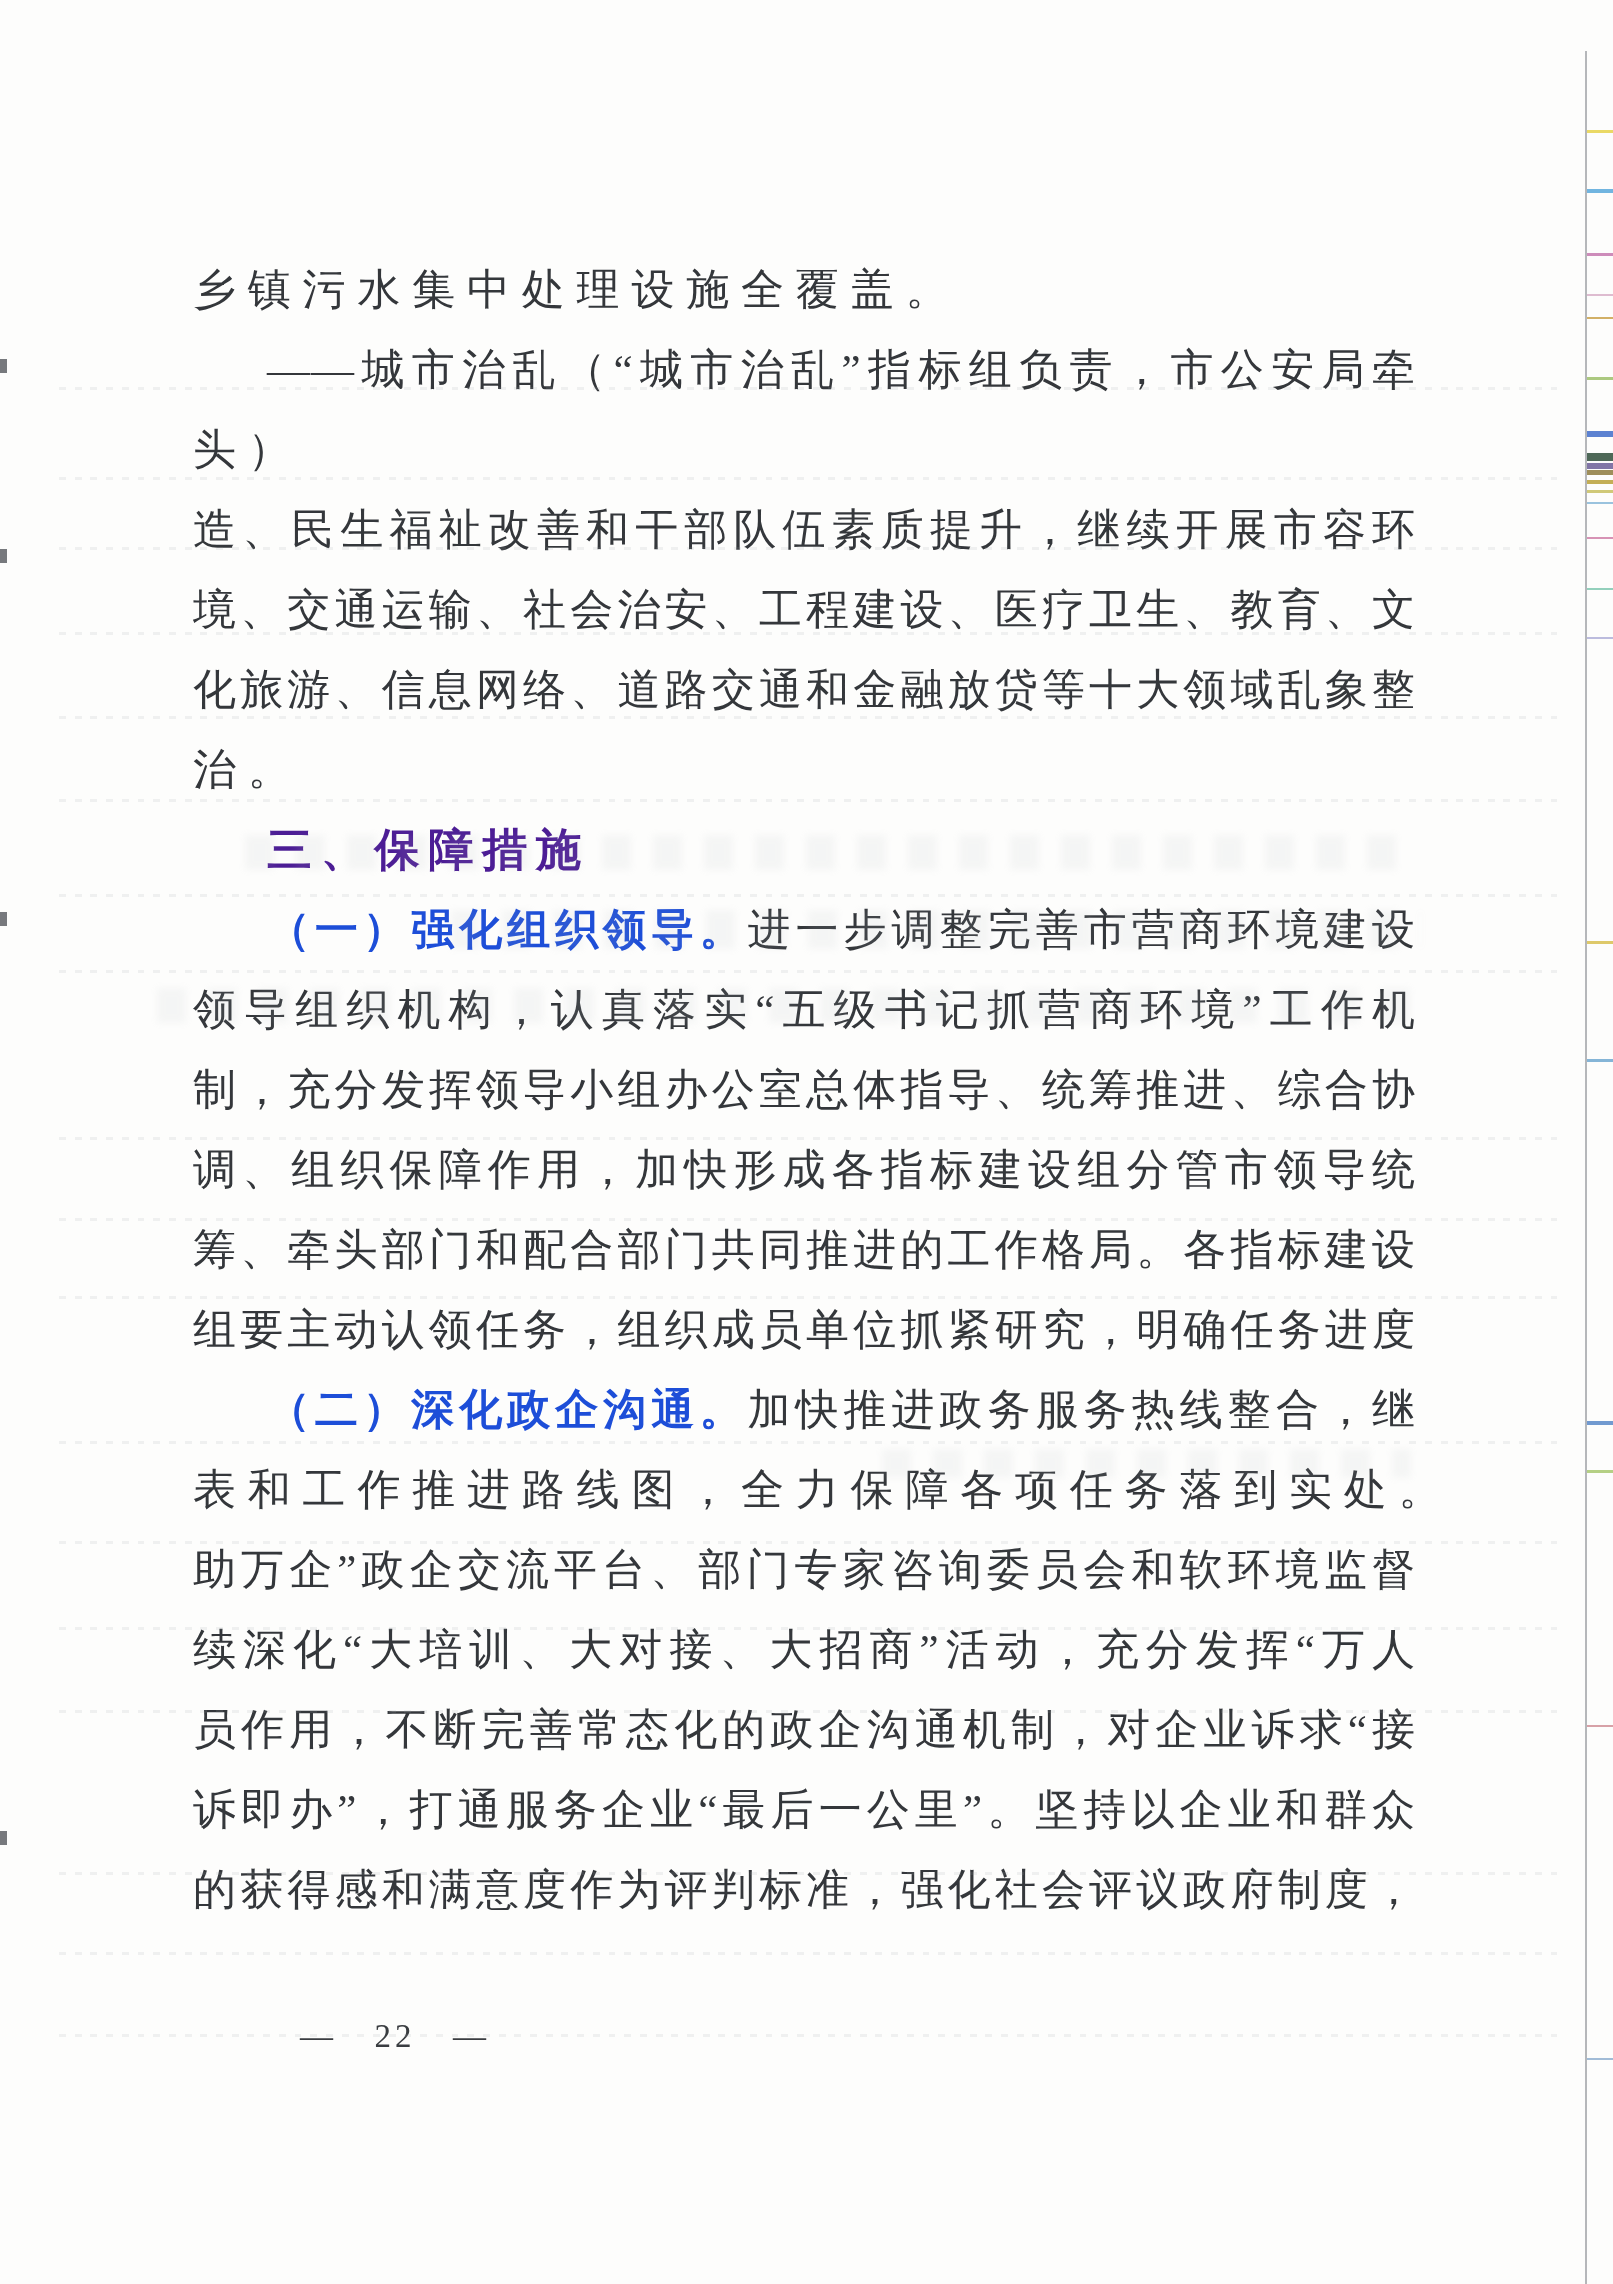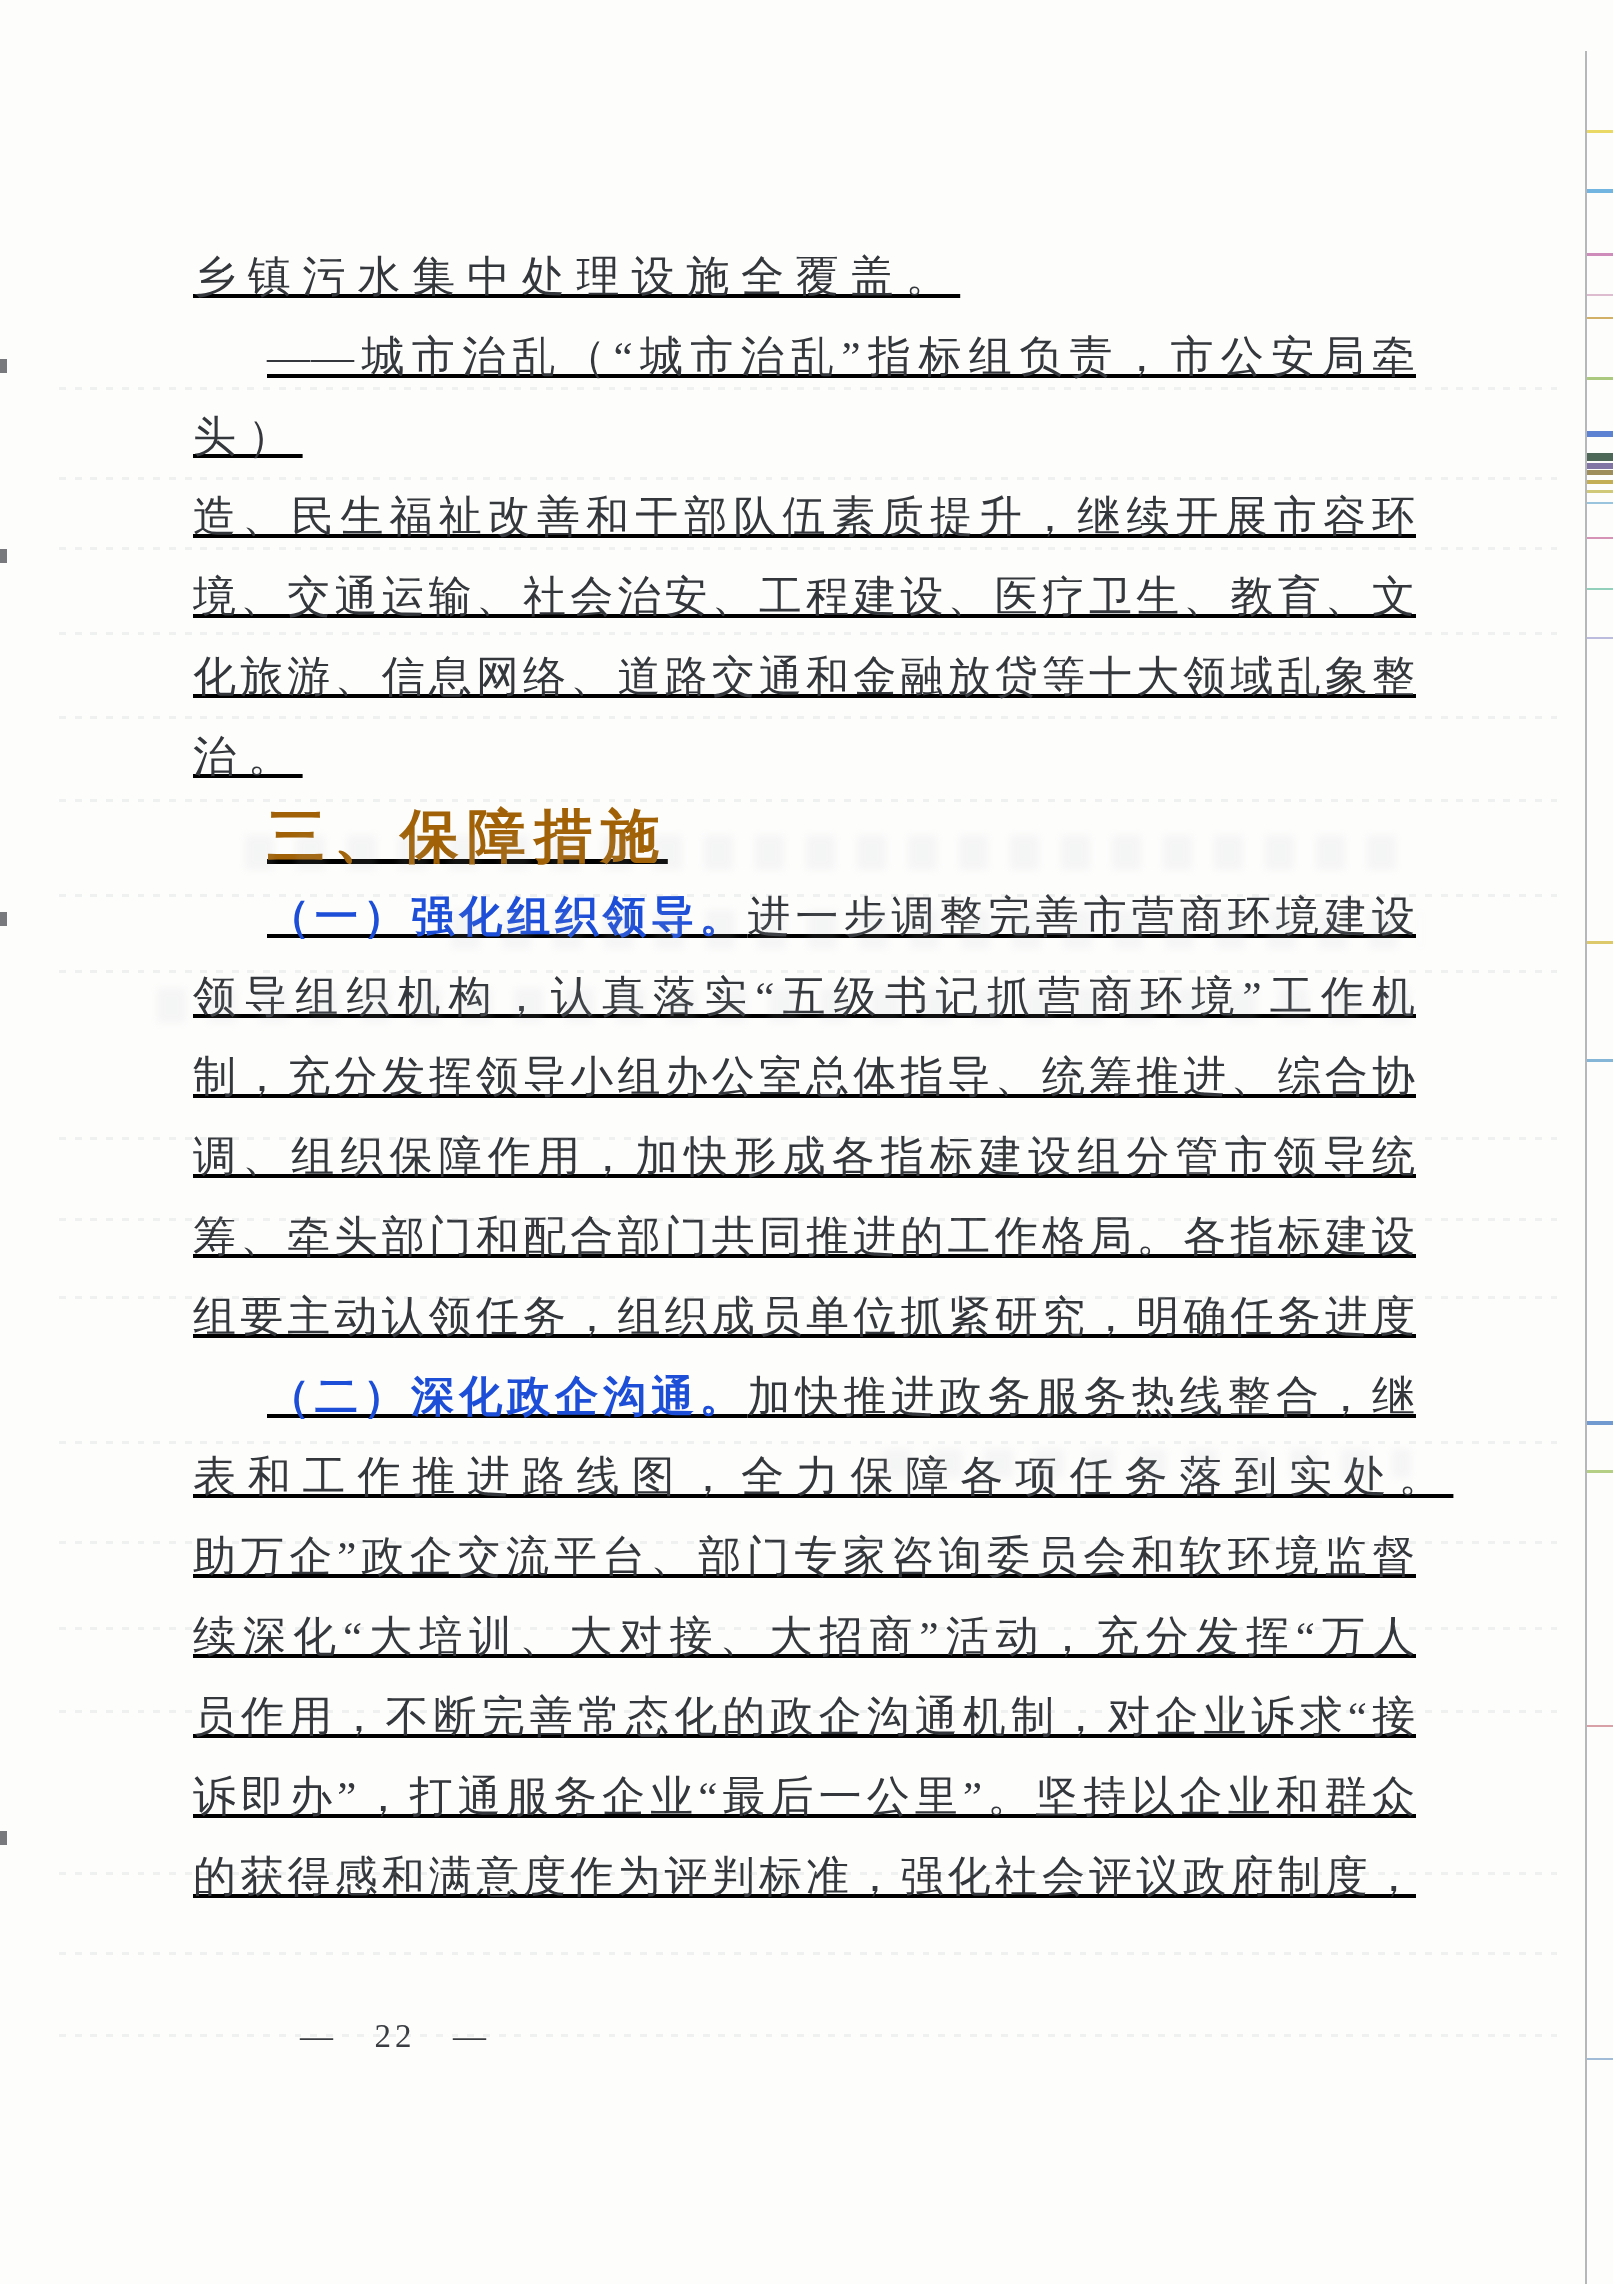--- a/index.html
+++ b/index.html
@@ -4,39 +4,39 @@
 <style>
   html,body{margin:0;padding:0;}
   .page{
     position:relative;
     width:1613px;height:2285px;
     background:#fdfdfc;
     overflow:hidden;
     font-family:"Liberation Serif","DejaVu Serif",serif;
   }
   .text-block{
-    position:absolute;left:193px;top:237px;width:1223px;text-decoration:underline;
+    position:absolute;left:193px;top:250px;width:1223px;
   }
   .line{
     height:80px;line-height:80px;
     font-size:43px;
     color:#34373b;
     letter-spacing:11.8px;
     white-space:nowrap;
   }
   .line.just{
     white-space:normal;
     letter-spacing:1px;
     text-align:justify;
     text-align-last:justify;
     overflow:hidden;
   }
   .line.ind{ text-indent:74px; }
   .line.bold{
-    font-weight:bold;color:#a16207;letter-spacing:8.8px;font-size:58px;
+    font-weight:bold;color:#4c1d95;letter-spacing:8.8px;font-size:45px;
   }
   .lead{ font-weight:bold;color:#1d4ed8; }
   .page-number{
     position:absolute;left:300px;top:2017px;
     font-size:33px;color:#3a3d41;letter-spacing:3.9px;word-spacing:25.5px;
     line-height:39px;
     font-family:Liberation Serif, serif;
   }
   .edge-line{
     position:absolute;top:51px;bottom:0;width:2px;

